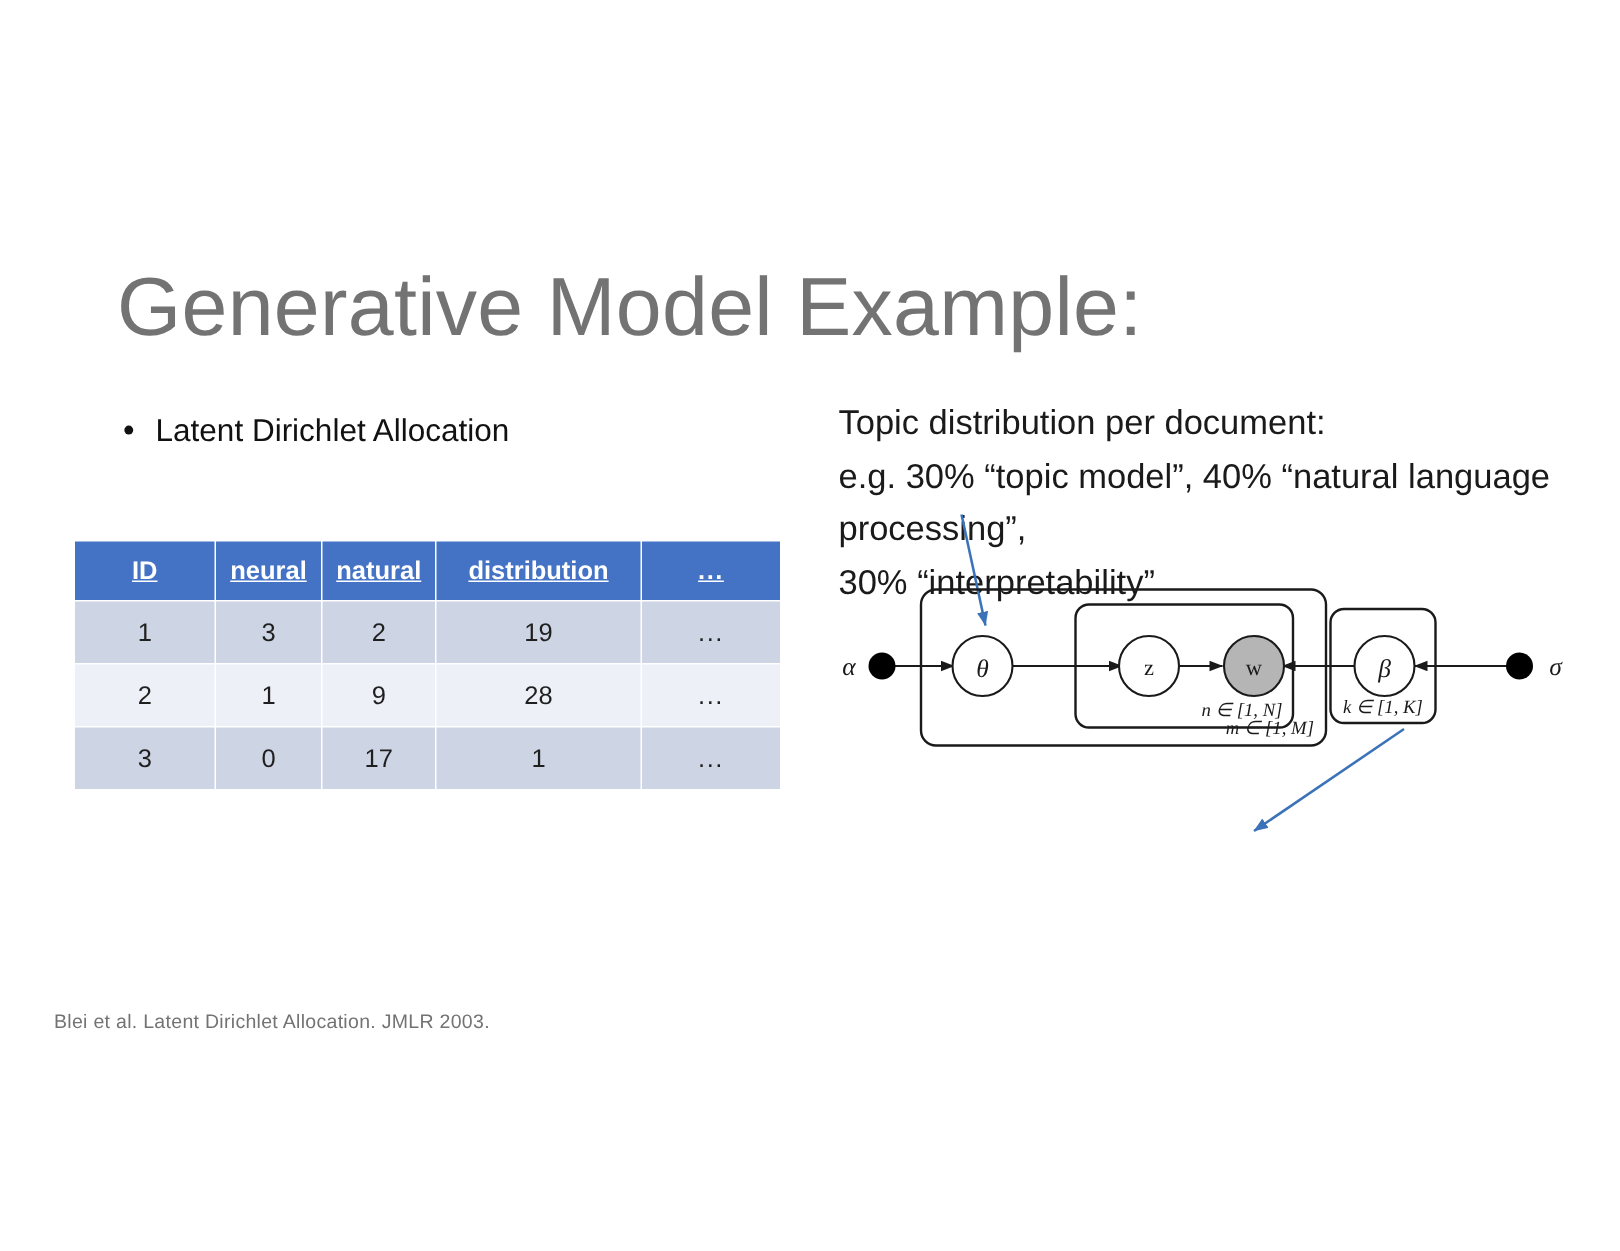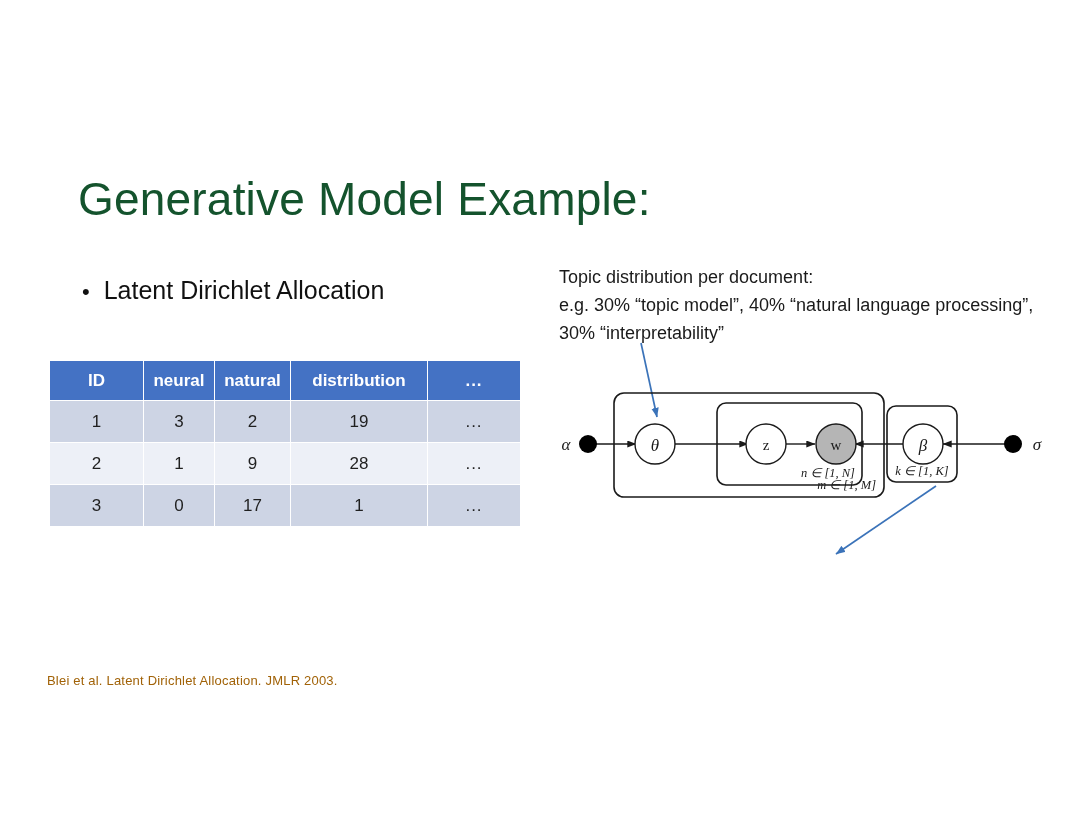--- a/index.html
+++ b/index.html
@@ -17,43 +17,43 @@
     height: 834px;
     background: #ffffff;
     overflow: hidden;
   }
 
   
   #slide-title {
     position: absolute;
     left: 78px;
     top: 172px;
-    font-size: 46px;
+    font-size: 55px;
     font-weight: 400;
     letter-spacing: 0.2px;
-    color: #14532d;
+    color: #737373;
     white-space: nowrap;
   }
 
   
   #bullet-row {
     position: absolute;
     left: 82px;
     top: 276px;
     display: flex;
     align-items: baseline;
     gap: 14px;
   }
   #bullet-dot {
     font-size: 22px;
     line-height: 1;
     color: #111111;
   }
   #bullet-text {
-    font-size: 25px;
+    font-size: 21px;
     font-weight: 400;
     color: #111111;
     white-space: nowrap;
   }
 
   
   #data-table {
     position: absolute;
     left: 49px;
     top: 360px;
@@ -67,53 +67,54 @@
     border: 0;
     padding: 0;
     height: 41px;
   }
   #data-table thead th {
     background: #4472C4;
     color: #ffffff;
     font-size: 17px;
     font-weight: bold;
     height: 39px;
+    text-decoration: underline;
   }
   #data-table tbody td {
     font-size: 17px;
     color: #1f1f1f;
     font-weight: 400;
   }
   #data-table tbody tr.odd td { background: #CDD4E4; }
   #data-table tbody tr.even td { background: #EDF0F7; }
   .col-id    { width: 93px; }
   .col-topic { width: 70px; }
   .col-neural{ width: 75px; }
   .col-dist  { width: 136px; }
   .col-more  { width: 92px; }
   .ellipsis-cell { letter-spacing: 1px; }
 
   
   .annotation {
     position: absolute;
-    font-size: 18px;
+    font-size: 23px;
     line-height: 1.55;
     color: #1a1a1a;
     white-space: pre-line;
   }
   #annotation-top    { left: 559px; top: 264px; width: 500px; }
   #annotation-bottom { left: 556px; top: 550px; width: 470px; }
 
   
   #citation {
     position: absolute;
-    left: 47px;
+    left: 36px;
     top: 673px;
     font-size: 13px;
-    color: #a16207;
+    color: #737373;
     letter-spacing: 0.2px;
   }
 
   
   #diagram {
     position: absolute;
     left: 550px;
     top: 316px;
     width: 520px;
     height: 260px;

